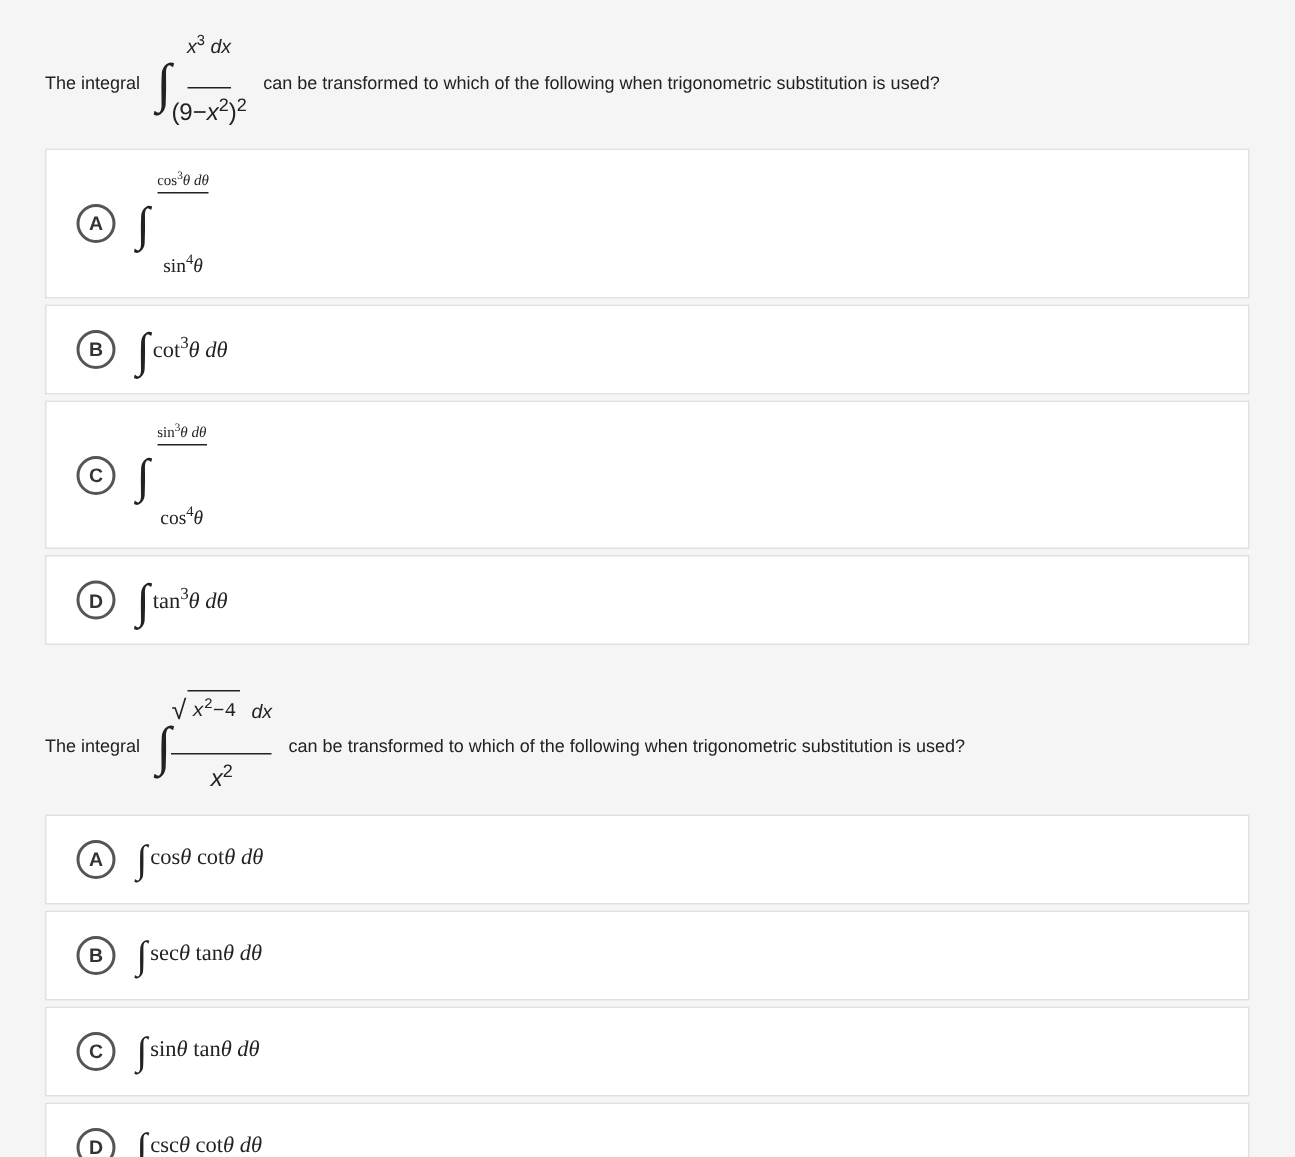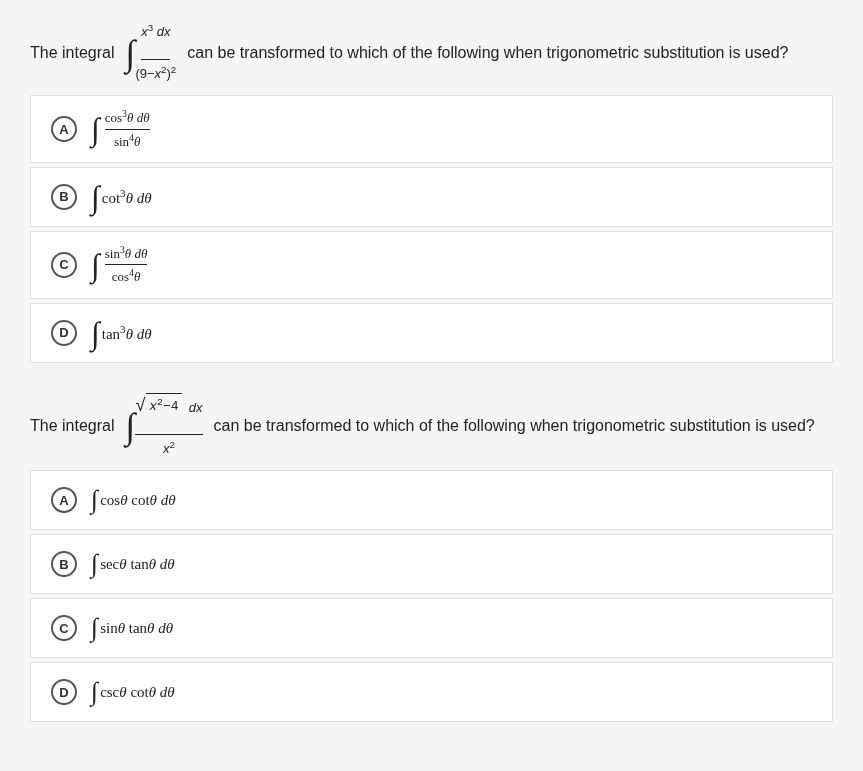--- a/index.html
+++ b/index.html
@@ -79,26 +79,27 @@
       display: inline-flex;
       flex-direction: column;
       align-items: center;
       vertical-align: middle;
       margin: 0 3px;
     }
     .frac .num {
       border-bottom: 1.5px solid #222;
       padding-bottom: 2px;
       text-align: center;
-      font-size: 13px;
+      font-size: 10px;
     }
     .frac .den {
       padding-top: 2px;
       text-align: center;
       font-size: 13px;
+      margin-top: 37px;
     }
     .sup { vertical-align: super; font-size: 0.75em; }
     .sqrt-wrapper {
       display: inline-flex;
       align-items: center;
     }
     .sqrt-content {
       border-top: 1.5px solid #222;
       padding: 1px 3px 0 3px;
       margin-left: 1px;
@@ -128,25 +129,25 @@
       vertical-align: middle;
     }
     .q-frac .num {
       border-bottom: 1.5px solid #222;
       padding-bottom: 16px;
       font-size: 13px;
       text-align: center;
     }
     .q-frac .den {
       padding-top: 2px;
-      font-size: 13px;
+      font-size: 16px;
     }
     .q-text {
       font-family: Arial, sans-serif;
-      font-size: 16px;
+      font-size: 12px;
       line-height: 1.5;
       text-align: center;
     }
   </style>
 </head>
 <body>
 
 <div class="question-block">
   <div class="question-text">
     <span class="q-text">The integral</span>

